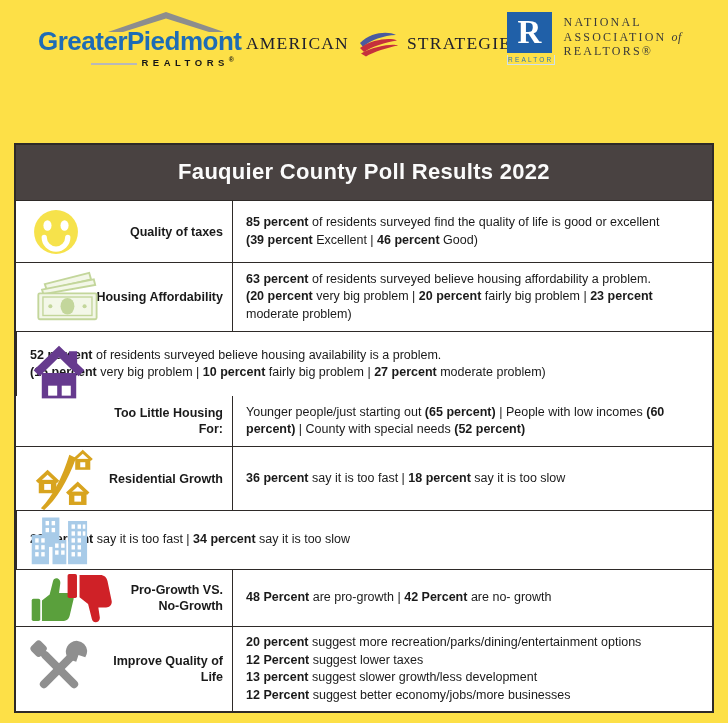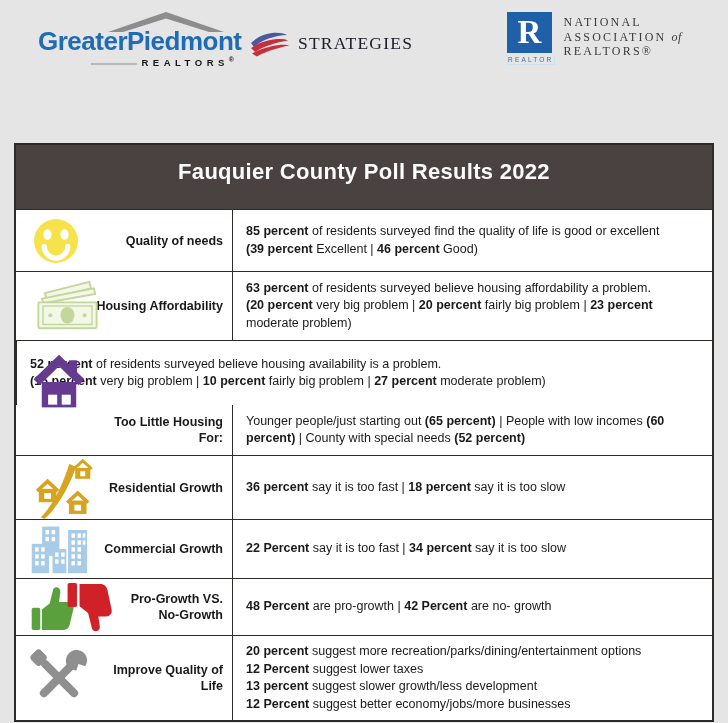--- a/index.html
+++ b/index.html
@@ -1,17 +1,17 @@
 <!DOCTYPE html>
 <html><head>
 <meta charset="utf-8">
 <style>
   * { margin:0; padding:0; box-sizing:border-box; }
   html,body { width:728px; height:723px; background:#ffffff; font-family:"Liberation Sans", sans-serif; color:#1a1a1a; }
-  .page { position:relative; width:728px; height:723px; background:#e5e5e5; overflow:hidden; }
+  .page { position:relative; width:728px; height:723px; background:#fde047; overflow:hidden; }
 
   
   .logo-strip { position:absolute; top:0; left:0; width:728px; height:90px; }
 
   .logo-gp { position:absolute; left:38px; top:10px; width:200px; }
   .gp-roof { position:absolute; left:68px; top:0; }
   .gp-title { position:relative; margin-top:16px; font-size:26px; font-weight:bold; letter-spacing:-0.5px; color:#1e6cb5; }
   .gp-sub { text-align:right; margin-top:-1px; padding-right:4px; font-size:9.5px; font-weight:bold; letter-spacing:4.5px; color:#161616; }
   .gp-subline { display:inline-block; width:46px; height:2px; background:#b9b9b9; vertical-align:middle; margin-right:4px; letter-spacing:0; }
   .gp-reg { font-size:7px; letter-spacing:0; vertical-align:super; }
@@ -22,21 +22,21 @@
 
   .logo-nar { position:absolute; left:507px; top:12px; display:flex; gap:9px; }
   .nar-box { width:45px; height:41px; background:#2060a8; display:flex; align-items:center; justify-content:center; }
   .nar-r { color:#fff; font-family:"Liberation Serif", serif; font-weight:bold; font-size:33px; line-height:41px; }
   .nar-caption { text-align:center; font-size:6.5px; letter-spacing:2.2px; color:#2f74b7; margin-top:2px; border:1px solid #cfe0ef; border-top:none; padding:1px 0; }
   .nar-text { font-family:"Liberation Serif", serif; font-size:12px; letter-spacing:2.2px; color:#3a3a3a; line-height:14.5px; padding-top:3px; }
   .nar-of { letter-spacing:0.5px; font-size:12px; }
 
   
   .poll-table { position:absolute; left:14px; top:143px; width:700px; border:2px solid #2e2a28; background:#fff; }
-  .table-title { background:#494241; color:#fbfbfb; text-align:center; height:64px; line-height:53px;
+  .table-title { background:#494241; color:#fbfbfb; text-align:center; height:55px; line-height:53px;
                  font-size:22px; font-weight:bold; letter-spacing:0.3px; }
 
   .prow { position:relative; border-top:1.6px solid #2e2a28; }
   .seg { display:flex; }
   .cell-label { width:216px; display:flex; align-items:center; justify-content:flex-end;
                 padding:6px 9px 6px 72px; }
   .label { font-size:12.5px; font-weight:bold; text-align:right; line-height:16px; white-space:pre-line; }
   .cell-content { flex:1; border-left:1.6px solid #2e2a28; padding:7px 13px; display:flex; flex-direction:column; justify-content:center; }
   .para { font-size:12.5px; line-height:17.5px; }
   .para b { font-weight:bold; }
@@ -63,20 +63,21 @@
 
     <div class="logo-gp">
       <svg class="gp-roof" width="120" height="24" viewBox="0 0 120 24">
         <polygon points="2,22 60,2 118,22 103,22 60,8.5 17,22" fill="#8d8d8d"></polygon>
       </svg>
       <div class="gp-title">GreaterPiedmont</div>
       <div class="gp-sub"><span class="gp-subline"></span><span>REALTORS</span><span class="gp-reg">®</span></div>
     </div>
 
     <div class="logo-as">
+      <span>AMERICAN</span>
       <svg class="as-flag" width="42" height="27" viewBox="0 0 42 27">
         <path d="M3 13 C14 2 31 1 39 5 C27 5.5 13 10 6 17 Z" fill="#4a5a9e"></path>
         <path d="M3 18 C16 9 33 7.5 40 10.5 C29 12 14 17 7 22 Z" fill="#c5303c"></path>
         <path d="M4 23.5 C18 16 35 13.5 41 15.5 C31 17.5 16 22 9 26.5 Z" fill="#c5303c"></path>
       </svg>
       <span>STRATEGIES</span>
     </div>
 
     <div class="logo-nar">
       <div class="nar-mark">
@@ -101,21 +102,21 @@
           <div class="row-icon">
             <svg width="52" height="52" viewBox="0 0 64 64">
               <circle cx="32" cy="32" r="27" fill="#f6e24b"></circle>
               <ellipse cx="21.5" cy="24" rx="5" ry="6.5" fill="#fff"></ellipse>
               <ellipse cx="42.5" cy="24" rx="5" ry="6.5" fill="#fff"></ellipse>
               <path d="M17.5 38.5 a14.5 14.5 0 0 0 29 0" fill="none" stroke="#fff" stroke-width="6.5" stroke-linecap="round"></path>
             </svg>
           </div>
           <div class="seg seg-0">
             <div class="cell-label">
-              <div class="label">Quality of needs</div>
+              <div class="label">Quality of taxes</div>
             </div>
             <div class="cell-content">
               <div class="para"><b>85 percent</b><span> of residents surveyed find the quality of life is good or excellent</span></div>
               <div class="para"><b>(39 percent</b><span> Excellent  |  </span><b>46 percent</b><span> Good)</span></div>
             </div>
           </div>
         </div>
         <div class="prow" data-row="housing-affordability">
           <div class="row-icon">
             <svg width="74" height="54" viewBox="0 0 80 58">
@@ -228,23 +229,20 @@
                 <rect x="48" y="28" width="4" height="5"></rect>
                 <rect x="55" y="28" width="4" height="5"></rect>
                 <rect x="48" y="36" width="4" height="5"></rect>
                 <rect x="55" y="36" width="4" height="5"></rect>
                 <rect x="48" y="44" width="4" height="5"></rect>
                 <rect x="55" y="44" width="4" height="5"></rect>
               </g>
             </svg>
           </div>
           <div class="seg seg-0">
-            <div class="cell-label">
-              <div class="label">Commercial Growth</div>
-            </div>
             <div class="cell-content">
               <div class="para"><b>22 Percent</b><span> say it is too fast  |  </span><b>34 percent</b><span> say it is too slow</span></div>
             </div>
           </div>
         </div>
         <div class="prow" data-row="pro-growth-vs-no-growth">
           <div class="row-icon">
             <svg width="82" height="56" viewBox="0 0 96 64">
               <g fill="#5aa03c">
                 <rect x="2" y="33" width="10" height="26" rx="2"></rect>

